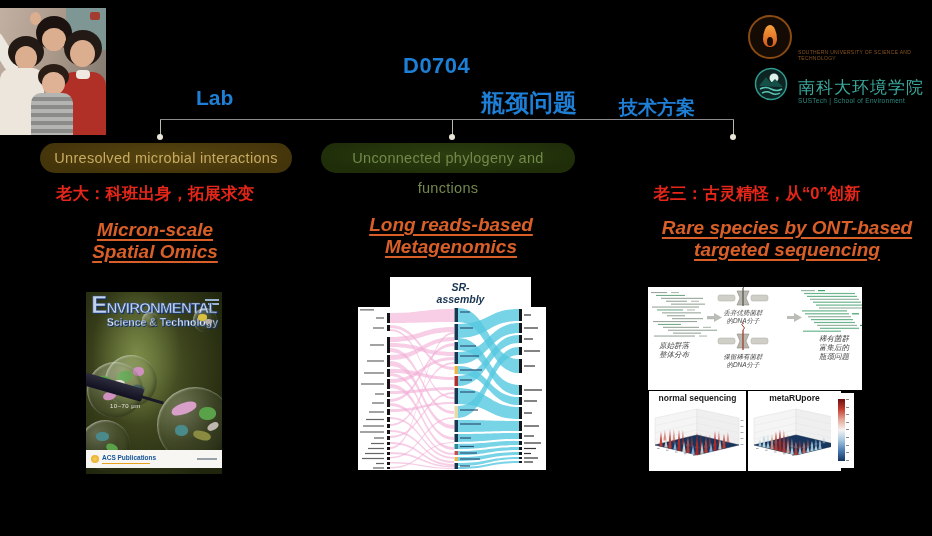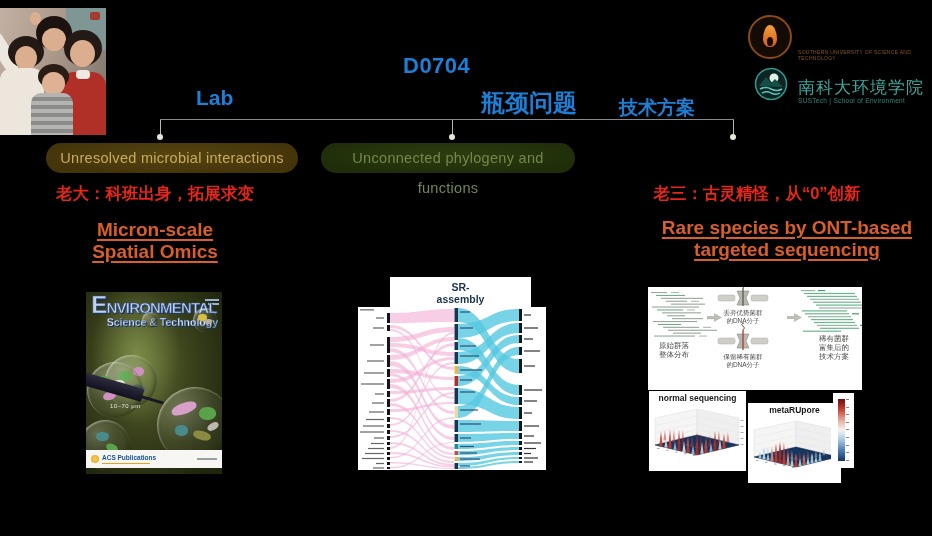--- a/index.html
+++ b/index.html
@@ -1,30 +1,30 @@
 <!DOCTYPE html>
 <html><head>
 <meta charset="utf-8">
 <style>
   html,body{margin:0;padding:0;background:#000;}
   #slide{position:relative;width:932px;height:536px;background:#000;overflow:hidden;
          font-family:"Liberation Sans","DejaVu Sans",sans-serif;}
   .abs{position:absolute;}
   .blue{position:absolute;color:#1e7fd6;font-weight:bold;}
-  .prewrap{white-space:pre-line;}
+  .prewrap{white-space:pre-line;font-style:italic;}
 
   
   #tree-line{position:absolute;left:160px;top:119px;width:574px;height:1px;background:#8a8a8a;}
   .branch{position:absolute;top:120px;width:1px;height:15px;background:#bdb9ac;}
   .branch-dot{position:absolute;top:134px;width:6px;height:6px;border-radius:50%;background:#eae6d8;}
 
   
   .pill{position:absolute;top:143px;height:30px;border-radius:15px;font-size:14.5px;line-height:30px;
         text-align:center;letter-spacing:.3px;}
-  #pill1{left:46px;width:252px;background:radial-gradient(ellipse at 50% 40%,#564510 0%,#44340a 75%);color:#c8ab61;}
+  #pill1{left:40px;width:252px;background:radial-gradient(ellipse at 50% 40%,#564510 0%,#44340a 75%);color:#c8ab61;}
   #pill2{left:321px;width:254px;background:radial-gradient(ellipse at 50% 40%,#2c3e0f 0%,#1f2e09 75%);color:#73884b;}
   #pill3{left:608px;width:252px;background:radial-gradient(ellipse at 50% 40%,#133a59 0%,#0c2640 75%);color:#3d7cb4;}
 
   .persona{position:absolute;top:183px;width:252px;text-align:center;color:#e52619;font-size:16.5px;font-weight:bold;}
   #persona1{left:29px;}#persona2{left:325px;}#persona3{left:631px;}
 
   .approach{position:absolute;width:262px;text-align:center;color:#d95f28;font-size:19px;font-weight:bold;
             line-height:21.5px;text-decoration:underline;text-underline-offset:3px;text-decoration-thickness:2px;}
   #approach1{left:24px;top:219px;}
   #approach2{left:320px;top:214px;}
@@ -102,21 +102,21 @@
   #enrich-panel{left:648px;top:287px;width:214px;height:103px;background:#fff;}
   .enrich-cap{position:absolute;text-align:center;color:#4a4a48;font-size:7.5px;line-height:9px;}
   #enrich-cap-left{left:0px;top:54px;width:52px;}
   #enrich-cap-ptop{left:60px;top:22px;width:70px;font-size:6.5px;line-height:8px;}
   #enrich-cap-pbot{left:60px;top:66px;width:70px;font-size:6.5px;line-height:8px;}
   #enrich-cap-right{left:160px;top:47px;width:52px;}
 
   
   .plot-panel{position:absolute;top:391px;background:#fff;}
   #plot1{left:649px;width:97px;height:80px;}
-  #plot2{left:748px;width:93px;height:80px;margin-top:12px;}
+  #plot2{left:748px;width:93px;height:80px;}
   .plot-title{position:absolute;left:0;top:2px;width:100%;text-align:center;
               font-size:8.5px;font-weight:bold;color:#1a1a1a;}
   .plot-svg{position:absolute;left:0;top:13px;}
   #colorbar-panel{left:833px;top:393px;width:21px;height:75px;background:#fff;}
   #colorbar{position:absolute;left:5px;top:6px;width:7px;height:62px;
      background:linear-gradient(180deg,#6b0f10 0%,#c23b2e 16%,#e5ab9b 34%,#f7f3f1 50%,#a8c8e0 66%,#4878b0 84%,#16355f 100%);}
   #colorbar-ticks{position:absolute;left:13px;top:6px;width:3px;height:62px;
      background:repeating-linear-gradient(180deg,#888 0 1px,transparent 1px 7.6px);}
 </style>
 </head>
@@ -172,20 +172,22 @@
   <div class="branch-dot" style="left:730px;"></div>
 
   <div id="pill1" class="pill">Unresolved microbial interactions</div>
   <div id="pill2" class="pill">Unconnected phylogeny and functions</div>
 
   <div id="persona1" class="persona">老大：科班出身，拓展求变</div>
   <div id="persona3" class="persona">老三：古灵精怪，从“0”创新</div>
 
   <div id="approach1" class="approach prewrap">Micron-scale
 Spatial Omics</div>
+  <div id="approach2" class="approach prewrap">Long reads-based
+Metagenomics</div>
   <div id="approach3" class="approach prewrap">Rare species by ONT-based
 targeted sequencing</div>
 
   <div id="cover" class="abs">
     <div id="cover-flask"></div>
     <div class="cover-voldash" style="right:3px;top:7px;width:14px;"></div>
     <div class="cover-voldash" style="right:3px;top:11px;width:11px;"></div>
     <div id="cover-masthead">ENVIRONMENTAL</div>
     <div id="cover-sci">Science &amp; Technology</div>
 
@@ -437,21 +439,21 @@
         <rect x="155" y="43.6" width="38" height="1.2" fill="#6cb58e"></rect>
       </svg>
     <div id="enrich-cap-left" class="enrich-cap prewrap">原始群落
 整体分布</div>
     <div id="enrich-cap-ptop" class="enrich-cap prewrap">丢弃优势菌群
 的DNA分子</div>
     <div id="enrich-cap-pbot" class="enrich-cap prewrap">保留稀有菌群
 的DNA分子</div>
     <div id="enrich-cap-right" class="enrich-cap prewrap">稀有菌群
 富集后的
-技术方案</div>
+瓶颈问题</div>
   </div>
 
   <div id="plot1" class="plot-panel">
     <div class="plot-title">normal sequencing</div>
     <svg id="plot-svg-1" class="plot-svg" width="97" height="66">
         <polygon points="6,14 48,5 48,31 6,41" fill="#f5f5f5" stroke="#dcdcdc" stroke-width="0.5"></polygon>
         <polygon points="48,5 90,14 90,41 48,31" fill="#efefef" stroke="#dcdcdc" stroke-width="0.5"></polygon>
         <line x1="6" y1="21.560000000000002" x2="48" y2="12.280000000000001" stroke="#e4e4e4" stroke-width="0.4"></line>
         <line x1="48" y1="12.280000000000001" x2="90" y2="21.560000000000002" stroke="#e4e4e4" stroke-width="0.4"></line>
         <line x1="6" y1="28.85" x2="48" y2="19.3" stroke="#e4e4e4" stroke-width="0.4"></line>

